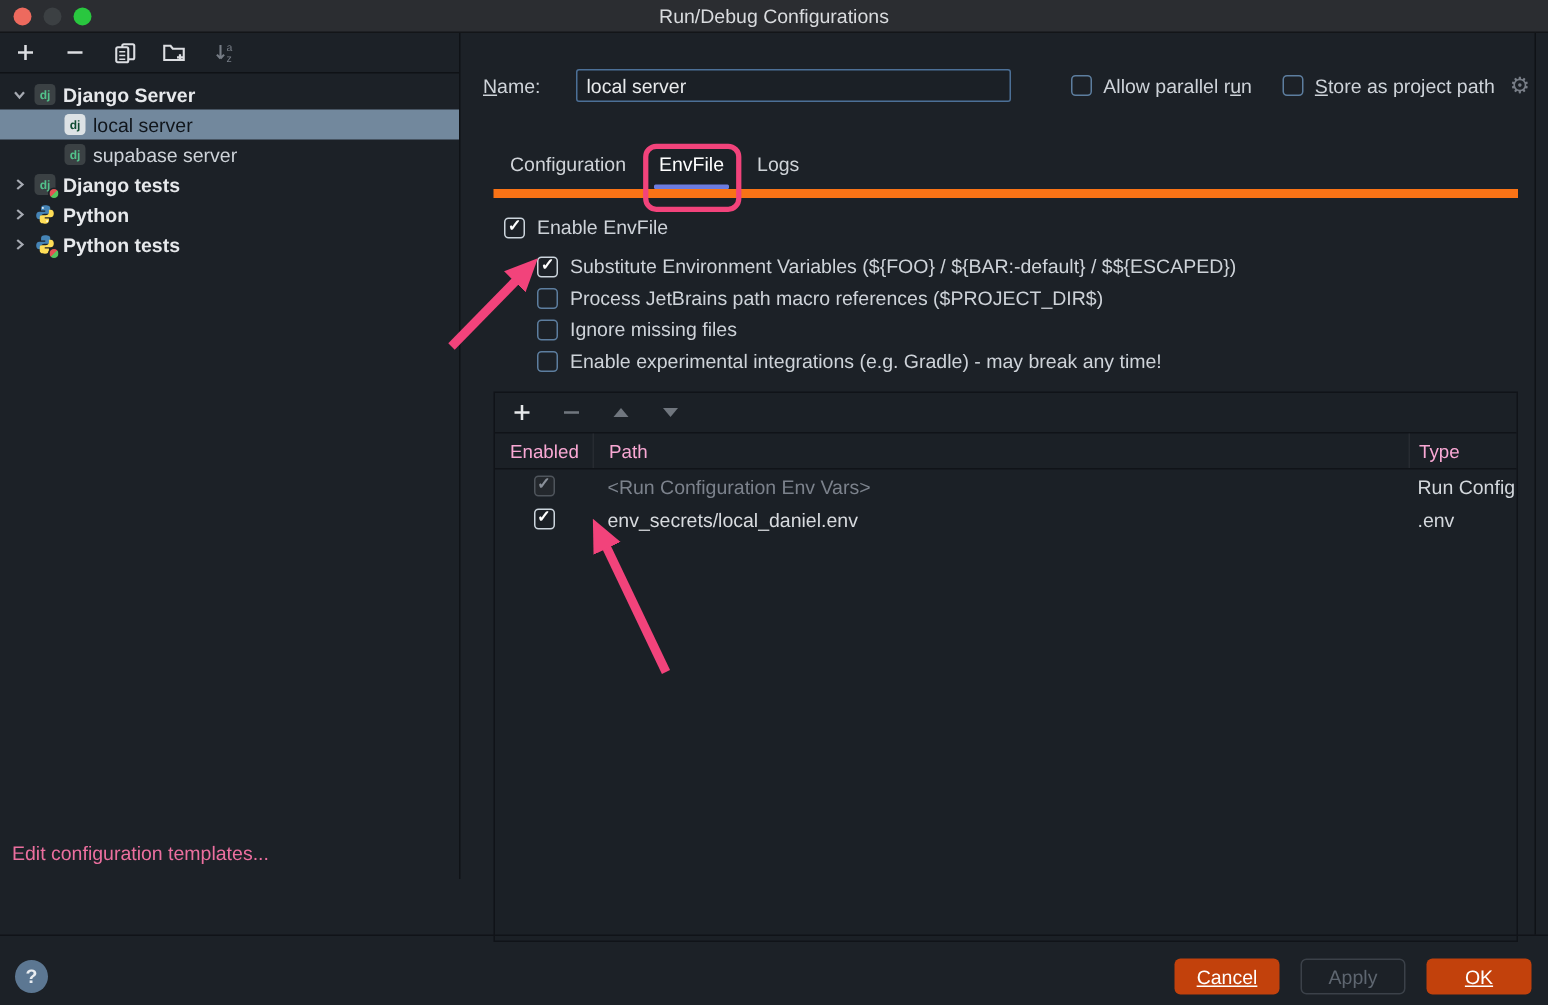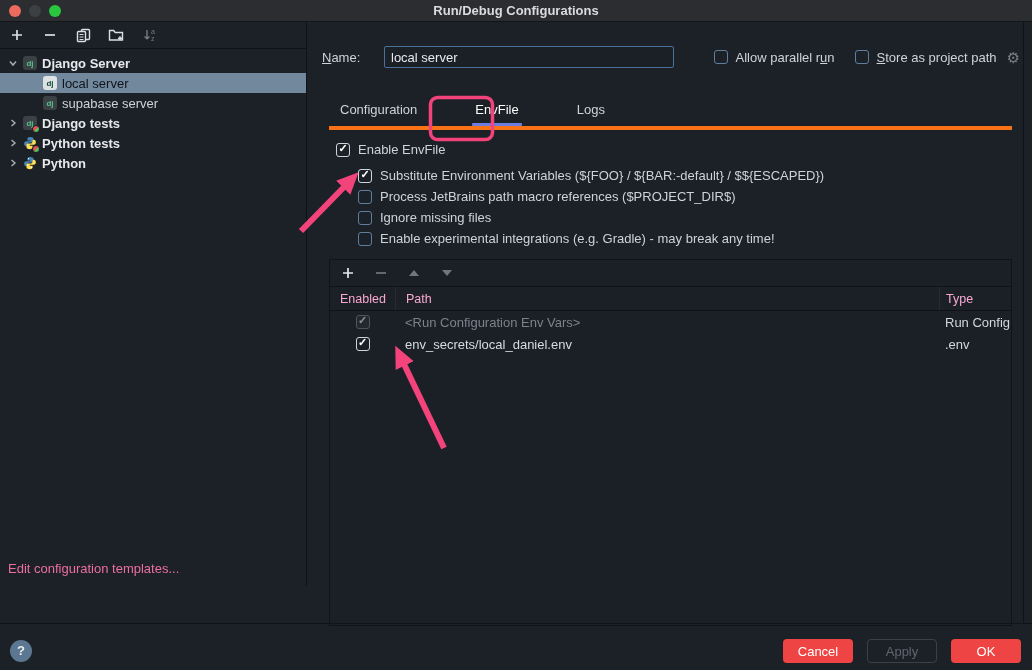--- a/index.html
+++ b/index.html
@@ -12,21 +12,21 @@
   
   .titlebar{
     position:absolute; top:0; left:0; width:100%; height:22px;
     background:#2b2d31; border-bottom:1px solid #131518;
   }
   .traffic{ position:absolute; left:9px; top:5px; display:flex; gap:8px; }
   .tl{ width:12px; height:12px; border-radius:50%; }
   .tl.red{ background:#ed6a5e; }
   .tl.gray{ background:#3c4043; }
   .tl.green{ background:#29c73f; }
-  .title{ text-align:center; line-height:21px; font-weight:bold; color:#d9dbde; }
+  .title{ text-align:center; line-height:21px; font-weight:normal; color:#d9dbde; }
   
   .body{ position:absolute; top:22px; left:0; width:100%; height:564px; display:flex; }
   
   .sidebar{ width:307px; height:100%; border-right:1px solid #0f1216; display:flex; flex-direction:column; }
   .side-toolbar{
     height:27px; border-bottom:1px solid #0f1216; display:flex; align-items:center;
     padding-left:9px; gap:17px; flex:none;
   }
   .ticon{ display:inline-flex; align-items:center; justify-content:center; width:16px; height:16px; }
   .tree{ flex:1 1 auto; padding-top:4px; }
@@ -59,21 +59,21 @@
   }
   .hdr-checks{ margin-left:auto; display:flex; align-items:center; gap:20px; }
   .cb-label{ display:flex; align-items:center; gap:8px; white-space:nowrap; }
   .cb{ width:14px; height:14px; border:1px solid #5d7e9f; border-radius:3px; position:relative; flex:none; background:transparent; }
   .cb.checked{ border-color:#ccd5dd; }
   .cb.checked::after{ content:"✓"; position:absolute; left:1.5px; top:-2px; font-size:11px; font-weight:bold; color:#fff; }
   .cb.disabled{ border-color:#4f555c; background:#24282d; }
   .cb.disabled::after{ color:#8a9099; }
   .gear{ color:#787e87; font-size:15px; line-height:1; margin-left:2px; }
   
-  .tabs{ margin:27px 20px 0 22px; display:flex; border-bottom:4px solid #f97316;gap:36px; }
+  .tabs{ margin:27px 20px 0 22px; display:flex; border-bottom:6px solid #f97316; }
   .tab{ padding:7px 11px 9px 11px; color:#cfd3d8; position:relative; cursor:pointer; }
   .tab.active{ color:#fff; }
   .tab.active::after{ content:""; position:absolute; left:8px; right:8px; bottom:0; height:3px; background:#6c7ce0; border-radius:1px; }
   
   .options{ padding:9px 0 0 29px; }
   .opt{ display:flex; align-items:center; gap:8px; height:21px; white-space:nowrap; }
   .opt.parent{ margin-bottom:5px; }
   .opt.child{ margin-left:22px; }
   
   .table-panel{ margin:10px 20px 0 22px; height:367px; border:1px solid #101318; background:#1b2026; }
@@ -92,21 +92,21 @@
   .footer{ position:absolute; left:0; bottom:0; width:100%; height:47px; border-top:1px solid #101318; }
   .help-btn{
     position:absolute; left:10px; top:16px; width:22px; height:22px; border-radius:50%;
     background:#5c7792; color:#e9edf1; font-weight:bold; text-align:center; line-height:22px; cursor:pointer;
   }
   .btns{ position:absolute; right:11px; top:15px; display:flex; gap:14px; }
   .btn{
     min-width:70px; height:24px; border-radius:4px; border:none; font-size:13px;
     font-family:"Liberation Sans",sans-serif; cursor:pointer; padding:0 14px;
   }
-  .btn.filled{ background:#ef4444; color:#ffffff; }
+  .btn.filled{ background:#c2410c; color:#ffffff;text-decoration:underline; }
   .btn.ghost{ background:transparent; border:1px solid #3b4149; color:#5e6670; }
   
   .right-line{ position:absolute; top:22px; left:1023px; width:1px; height:601px; background:#0f1216; }
   .annotations{ position:absolute; inset:0; pointer-events:none; z-index:10; }
 </style>
 </head>
 <body>
 
 <div class="window">
 
@@ -185,40 +185,40 @@
         <div class="trow lvl0 bold">
           <span class="chev">
             <svg width="10" height="10">
                 <polyline points="3.5,2 7,5 3.5,8" fill="none" stroke="#a6aab2" stroke-width="1.5"></polyline>
               </svg>
           </span>
           <span class="pyicon">
             <svg width="14" height="14" viewBox="0 0 16 16">
               <path fill="#4584b6" d="M8 1C5.9 1 5 2 5 3.2V5h3.2v.9H3.7C2.1 5.9 1.3 7 1.3 8.8c0 1.7.8 2.8 2.4 2.8H5V9.8C5 8.3 6.2 7.5 7.5 7.5h3c1.1 0 1.5-.7 1.5-1.5V3.2C12 2 11 1 8 1z"></path>
               <path fill="#ffde57" d="M8 15c2.1 0 3-1 3-2.2V11H7.8v-.9h4.5c1.6 0 2.4-1.1 2.4-2.9 0-1.7-.8-2.8-2.4-2.8H11v1.8c0 1.5-1.2 2.3-2.5 2.3h-3C4.4 8.5 4 9.2 4 10v2.8C4 14 5 15 8 15z"></path>
+              <circle cx="6.4" cy="3" r=".7" fill="#fff"></circle>
+                <circle cx="9.6" cy="13" r=".7" fill="#fff"></circle>
             </svg>
-            <span class="testdot"></span>
-          </span>
-          <span>Python tests</span>
+          </span>
+          <span>Python</span>
         </div>
         <div class="trow lvl0 bold">
           <span class="chev">
             <svg width="10" height="10">
                 <polyline points="3.5,2 7,5 3.5,8" fill="none" stroke="#a6aab2" stroke-width="1.5"></polyline>
               </svg>
           </span>
           <span class="pyicon">
             <svg width="14" height="14" viewBox="0 0 16 16">
               <path fill="#4584b6" d="M8 1C5.9 1 5 2 5 3.2V5h3.2v.9H3.7C2.1 5.9 1.3 7 1.3 8.8c0 1.7.8 2.8 2.4 2.8H5V9.8C5 8.3 6.2 7.5 7.5 7.5h3c1.1 0 1.5-.7 1.5-1.5V3.2C12 2 11 1 8 1z"></path>
               <path fill="#ffde57" d="M8 15c2.1 0 3-1 3-2.2V11H7.8v-.9h4.5c1.6 0 2.4-1.1 2.4-2.9 0-1.7-.8-2.8-2.4-2.8H11v1.8c0 1.5-1.2 2.3-2.5 2.3h-3C4.4 8.5 4 9.2 4 10v2.8C4 14 5 15 8 15z"></path>
-              <circle cx="6.4" cy="3" r=".7" fill="#fff"></circle>
-                <circle cx="9.6" cy="13" r=".7" fill="#fff"></circle>
             </svg>
-          </span>
-          <span>Python</span>
+            <span class="testdot"></span>
+          </span>
+          <span>Python tests</span>
         </div>
       </div>
 
       <div class="edit-link">Edit configuration templates...</div>
     </div>
 
     <div class="main">
       <div class="name-row">
         <span class="name-label"><span class="mn">N</span><span>ame:</span></span>
         <input class="name-input" type="text" value="local server" style="">

